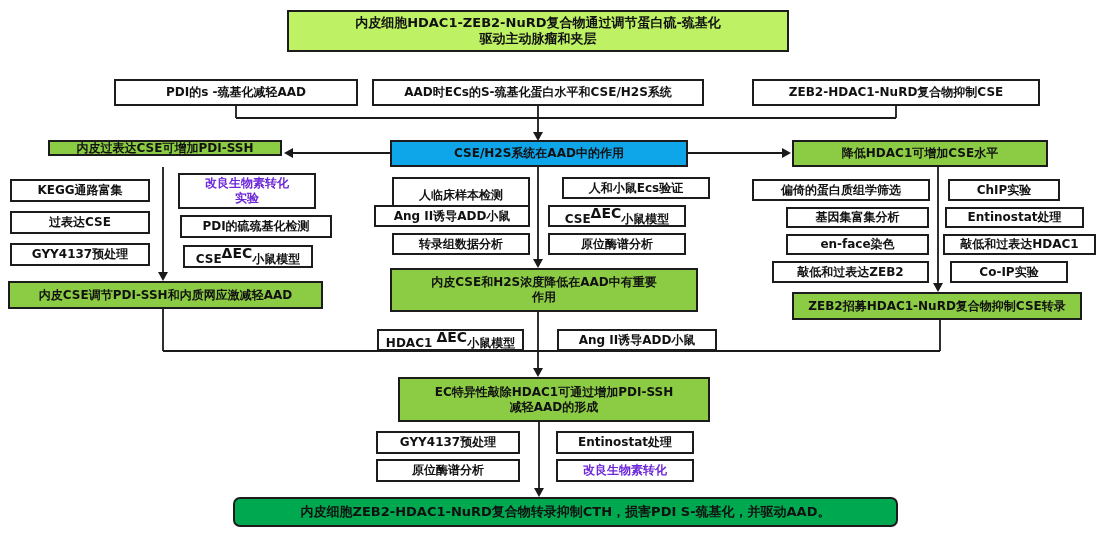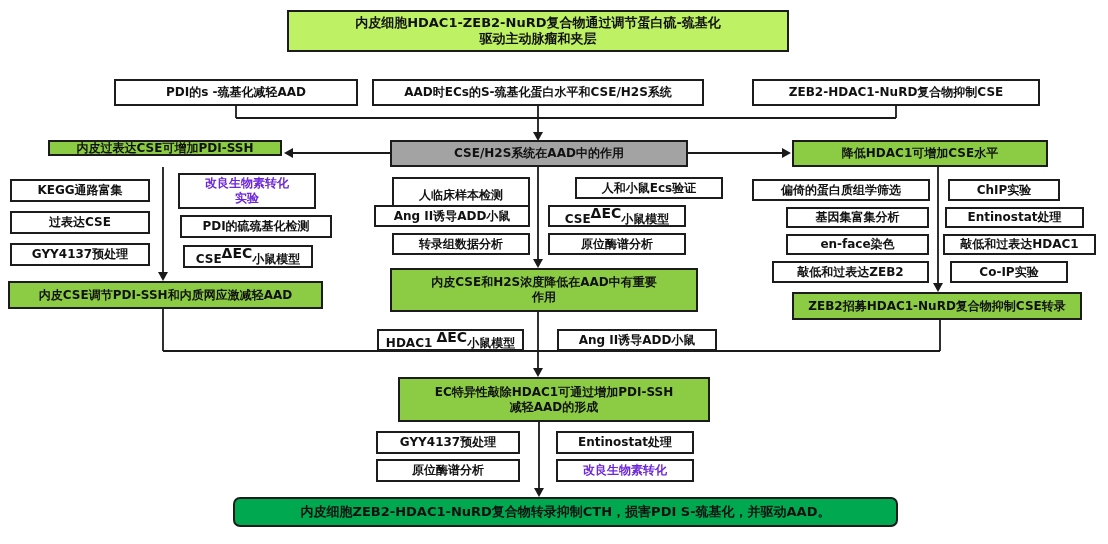--- a/index.html
+++ b/index.html
@@ -11,21 +11,21 @@
   #connectors{position:absolute;left:0;top:0;z-index:0;}
   .box{
     position:absolute;z-index:1;box-sizing:border-box;
     border:2px solid #1c1c1c;background:#ffffff;color:#111;
     display:flex;align-items:center;justify-content:center;
     text-align:center;font-weight:bold;font-size:12px;line-height:1.25;
     white-space:pre-line;padding:0 2px;
   }
   .lightgreen{background:#bef264;}
   .green{background:#8ccc44;}
-  .blue{background:#a3a3a3;}
+  .blue{background:#0ea5e9;}
   .darkgreen{background:#00a850;border-radius:7px;}
   .redtext{color:#6d28d9;}
   .f13{font-size:13px;}
   sup.sp{font-size:14px;font-weight:bold;line-height:1;vertical-align:super;}
 </style>
 </head>
 <body>
 
 <div id="stage">
 
@@ -63,21 +63,21 @@
 实验</div>
   <div class="box" style="left:180px;top:215px;width:152px;height:23px;">PDI的硫巯基化检测</div>
   <div class="box" style="left:183px;top:245px;width:130px;height:23px;">
     <span><span>CSE</span><sup class="sp">ΔEC</sup><span>小鼠模型</span></span>
   </div>
   <div class="box green" style="left:8px;top:281px;width:315px;height:28px;">内皮CSE调节PDI-SSH和内质网应激减轻AAD</div>
 
   <div class="box" style="left:392px;top:177px;width:138px;height:37px;">人临床样本检测</div>
   <div class="box" style="left:374px;top:205px;width:156px;height:22px;">Ang II诱导ADD小鼠</div>
   <div class="box" style="left:392px;top:233px;width:138px;height:22px;">转录组数据分析</div>
-  <div class="box" style="left:575px;top:177px;width:148px;height:22px;">人和小鼠Ecs验证</div>
+  <div class="box" style="left:562px;top:177px;width:148px;height:22px;">人和小鼠Ecs验证</div>
   <div class="box" style="left:548px;top:205px;width:138px;height:22px;">
     <span><span>CSE</span><sup class="sp">ΔEC</sup><span>小鼠模型</span></span>
   </div>
   <div class="box" style="left:548px;top:233px;width:138px;height:22px;">原位酶谱分析</div>
   <div class="box green" style="left:390px;top:268px;width:308px;height:44px;">内皮CSE和H2S浓度降低在AAD中有重要
 作用</div>
 
   <div class="box" style="left:752px;top:179px;width:178px;height:22px;">偏倚的蛋白质组学筛选</div>
   <div class="box" style="left:786px;top:234px;width:143px;height:21px;">en-face染色</div>
   <div class="box" style="left:786px;top:207px;width:143px;height:21px;">基因集富集分析</div>

